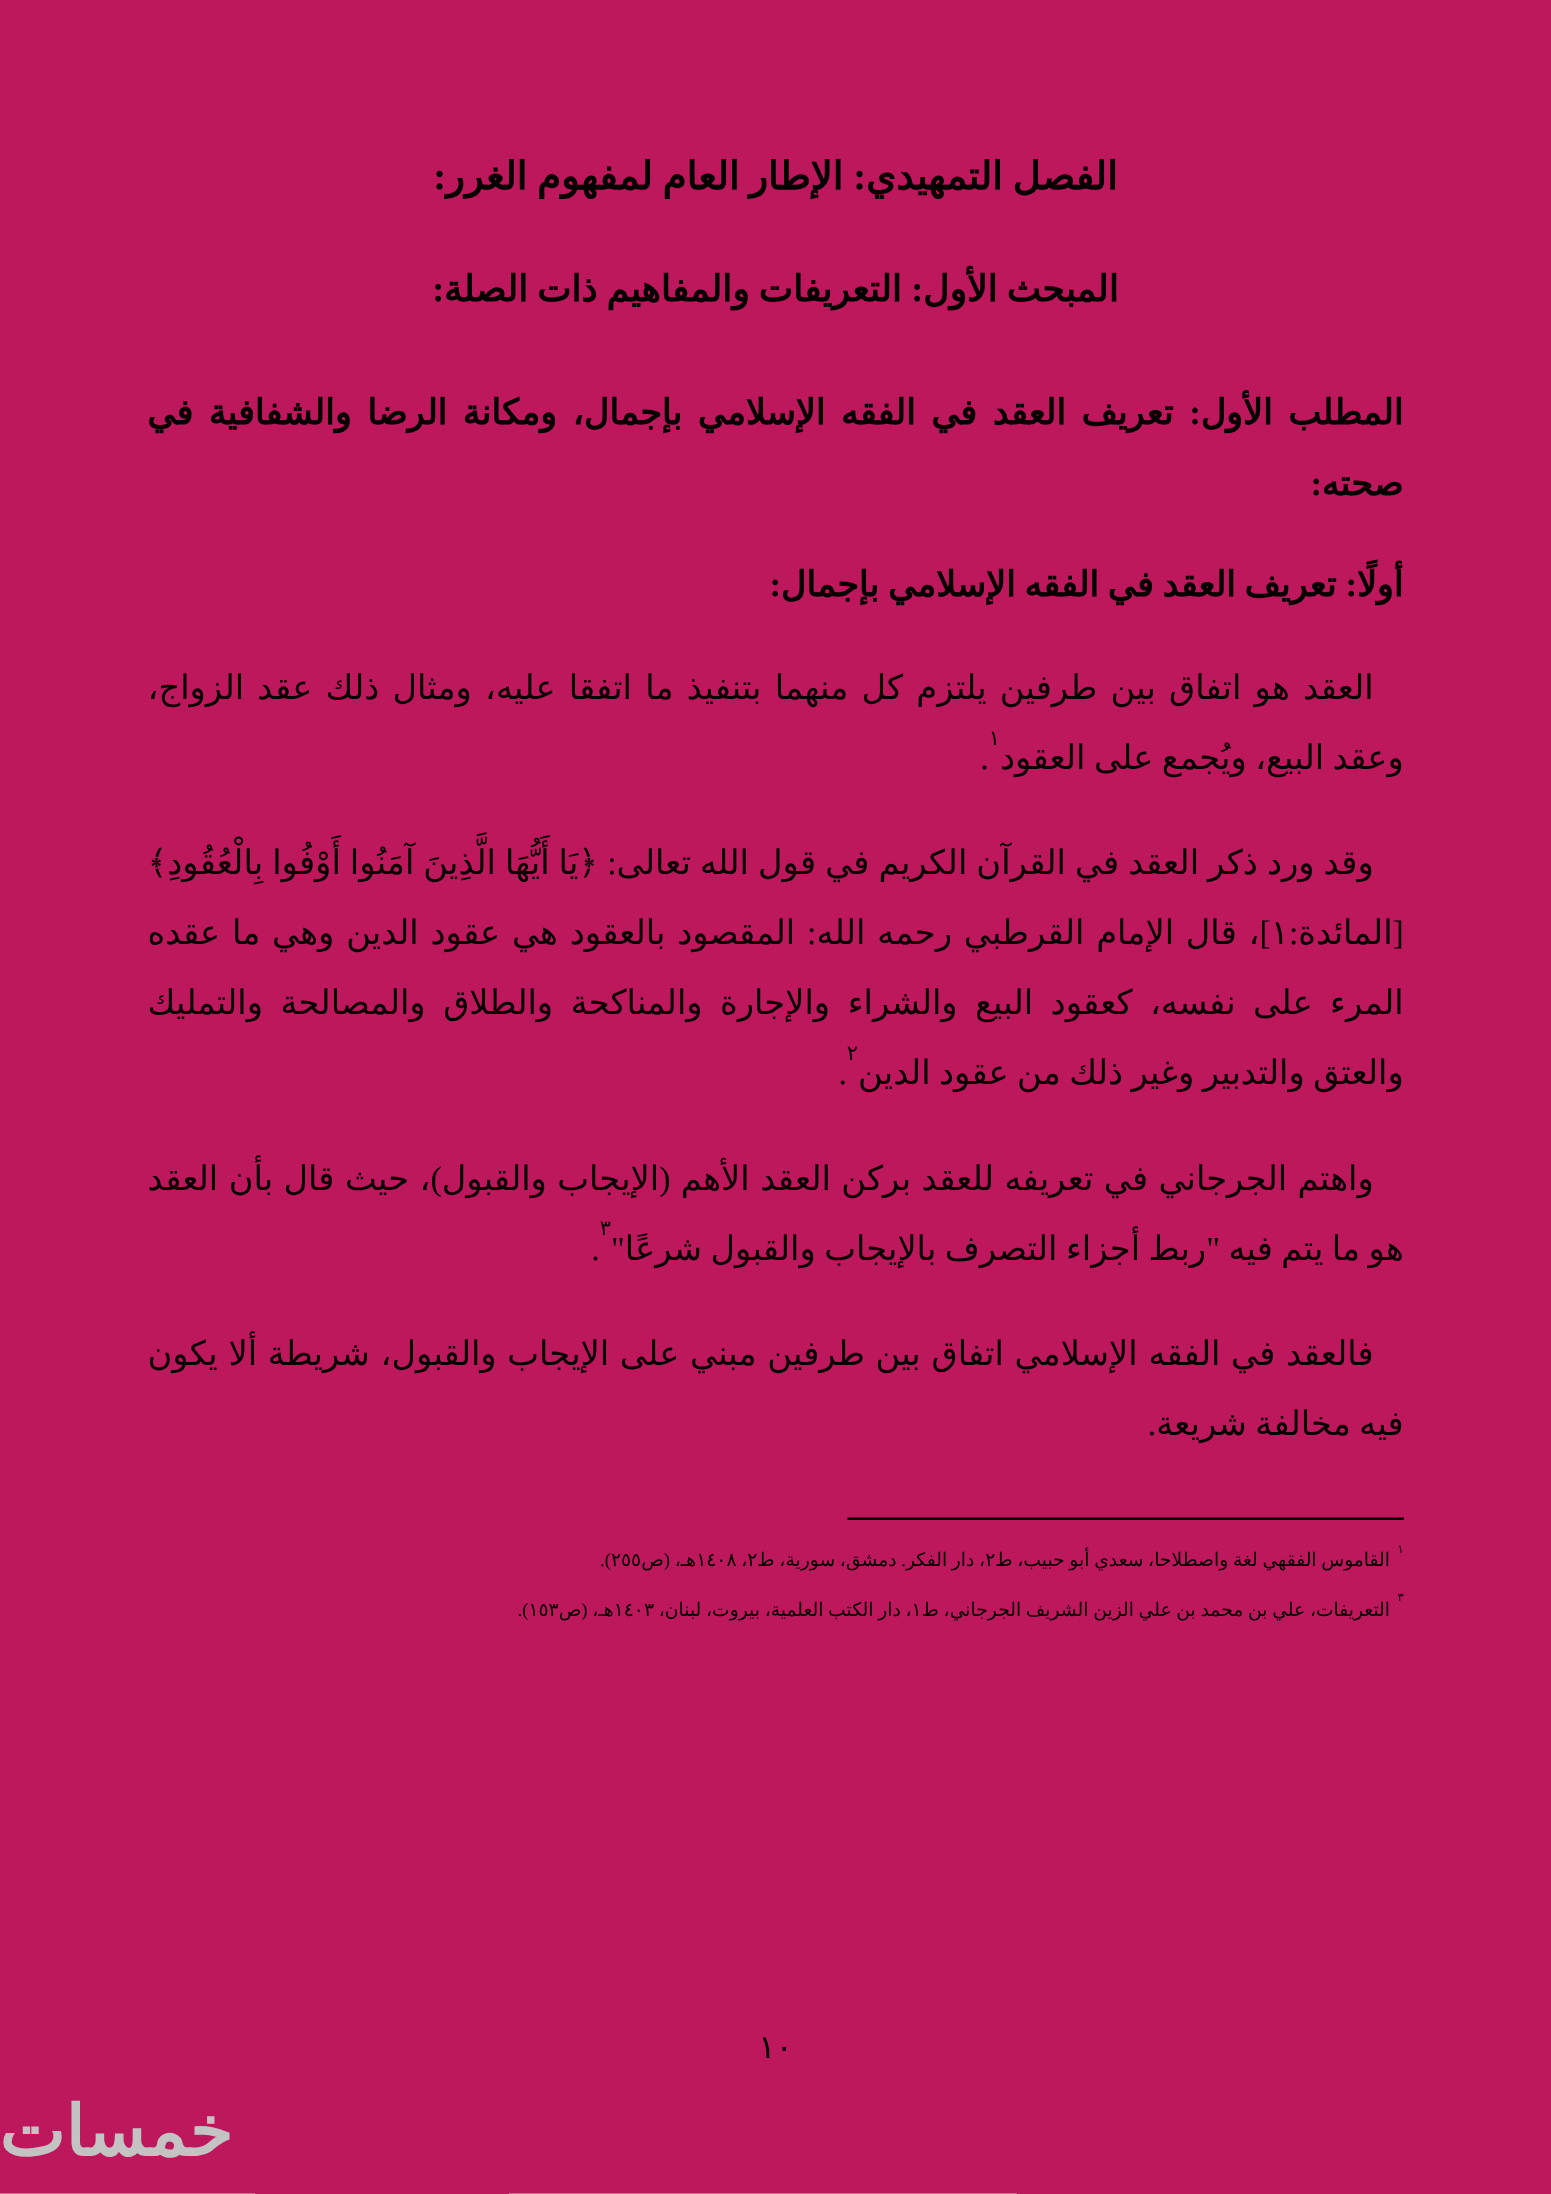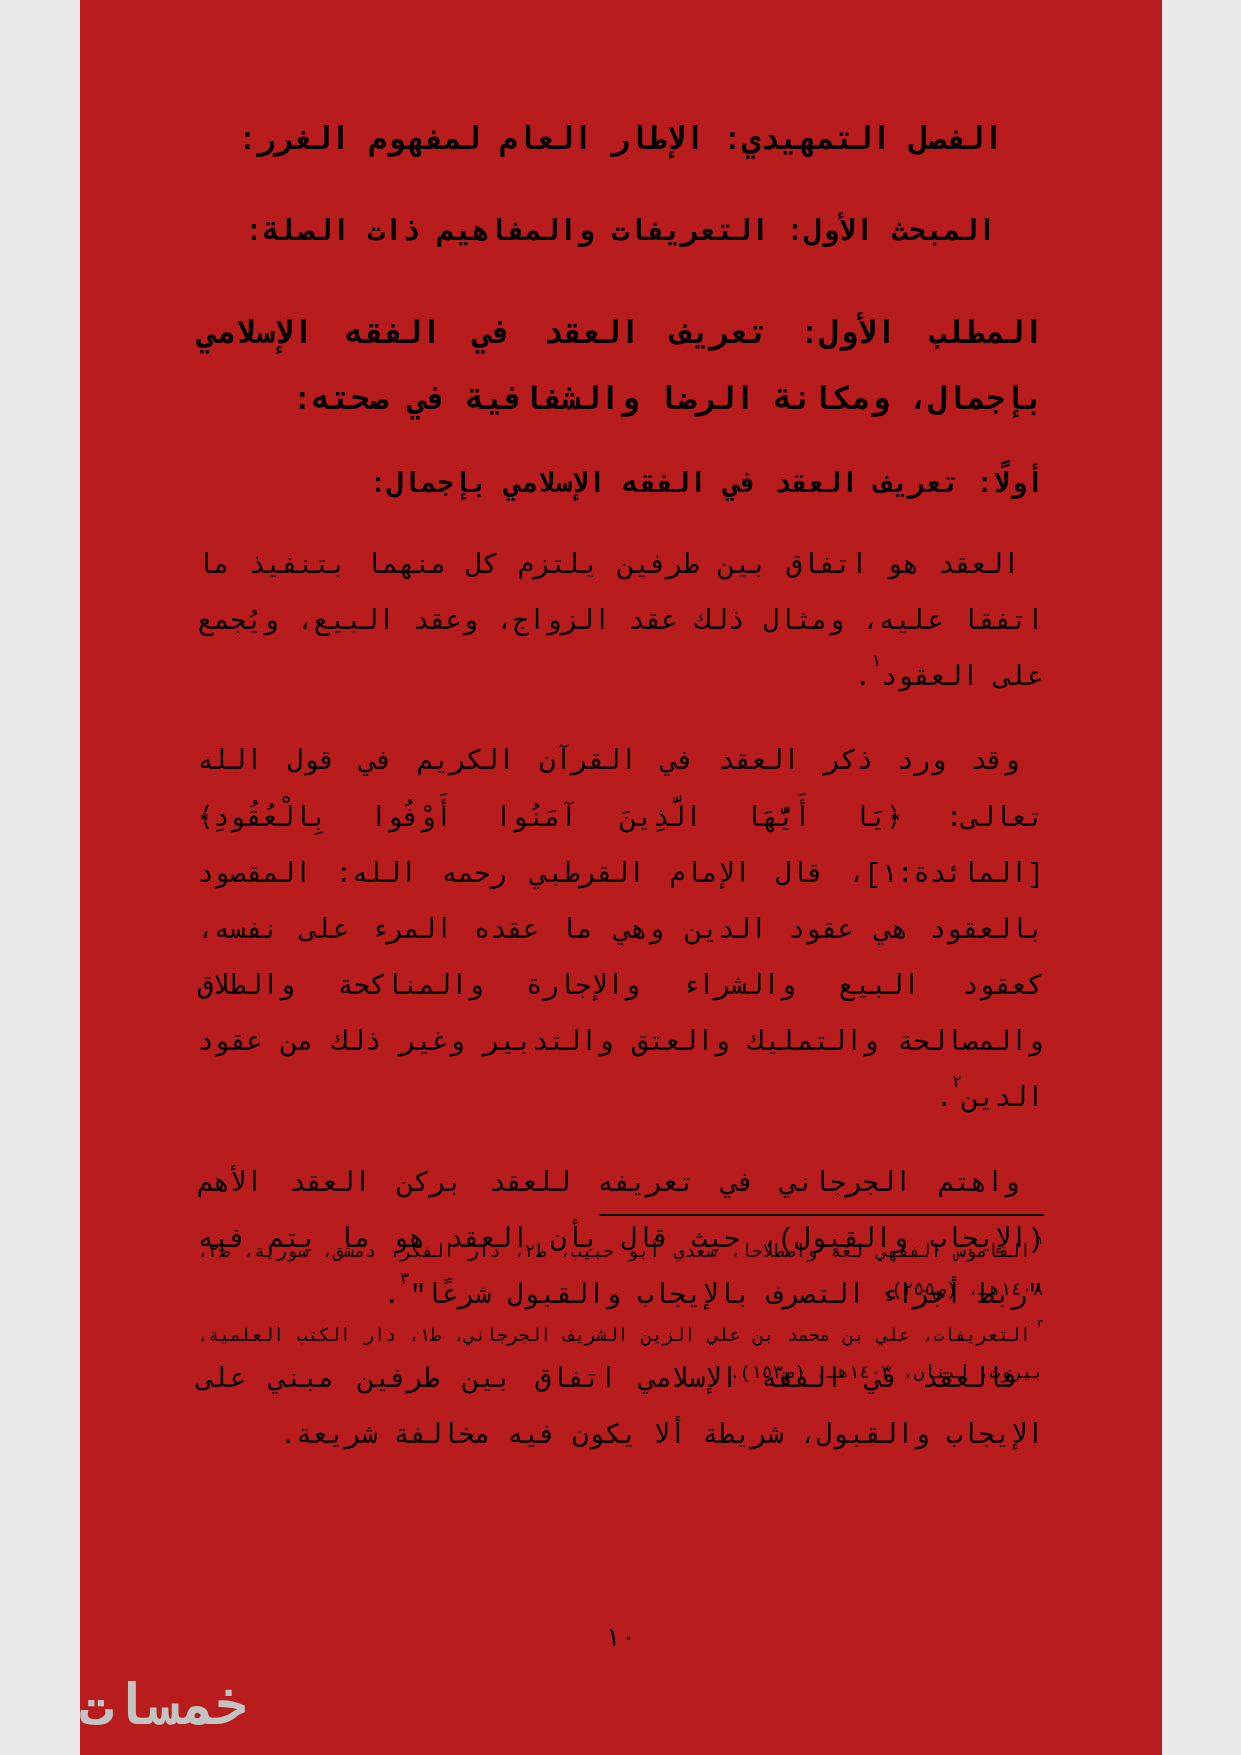--- a/index.html
+++ b/index.html
@@ -2,27 +2,27 @@
 <html lang="ar" dir="rtl"><head>
 <meta charset="utf-8">
 <style>
   html, body {
     margin: 0;
     padding: 0;
     background: #e9e9e9;
   }
   .page {
     position: relative;
-    width: 1082px;
+    width: 1241px;
     height: 1755px;
     margin: 0 auto;
-    background: #b91c1c;
+    background: #be185d;
     direction: rtl;
     color: #000000;
-    font-family: Liberation Mono, monospace;
+    font-family: Liberation Serif, serif;
     overflow: hidden;
   }
   .content {
     padding: 118px 118px 0 118px;
   }
   h1.chapter-title {
     margin: 0 0 46px 0;
     font-size: 31px;
     font-weight: bold;
     text-align: center;
@@ -30,21 +30,21 @@
   }
   h2.section-title {
     margin: 0 0 48px 0;
     font-size: 29px;
     font-weight: bold;
     text-align: center;
     line-height: 1.5;
   }
   h3.matlab-heading {
     margin: 0 0 30px 0;
-    font-size: 32px;
+    font-size: 28px;
     font-weight: bold;
     text-align: justify;
     line-height: 2.05;
   }
   h4.awwalan-heading {
     margin: 0 0 30px 0;
     font-size: 28px;
     font-weight: bold;
     text-align: right;
     line-height: 1.6;
@@ -68,21 +68,21 @@
     right: 118px;
     left: 118px;
   }
   .footnote-sep {
     width: 445px;
     border-top: 2px solid #000;
     margin-bottom: 18px;
   }
   p.footnote {
     margin: 0 0 8px 0;
-    font-size: 18px;
+    font-size: 15px;
     line-height: 2.1;
     text-align: justify;
   }
   p.footnote sup.note-ref {
     margin-left: 6px;
   }
   .page-number {
     position: absolute;
     top: 1622px;
     left: 0;

